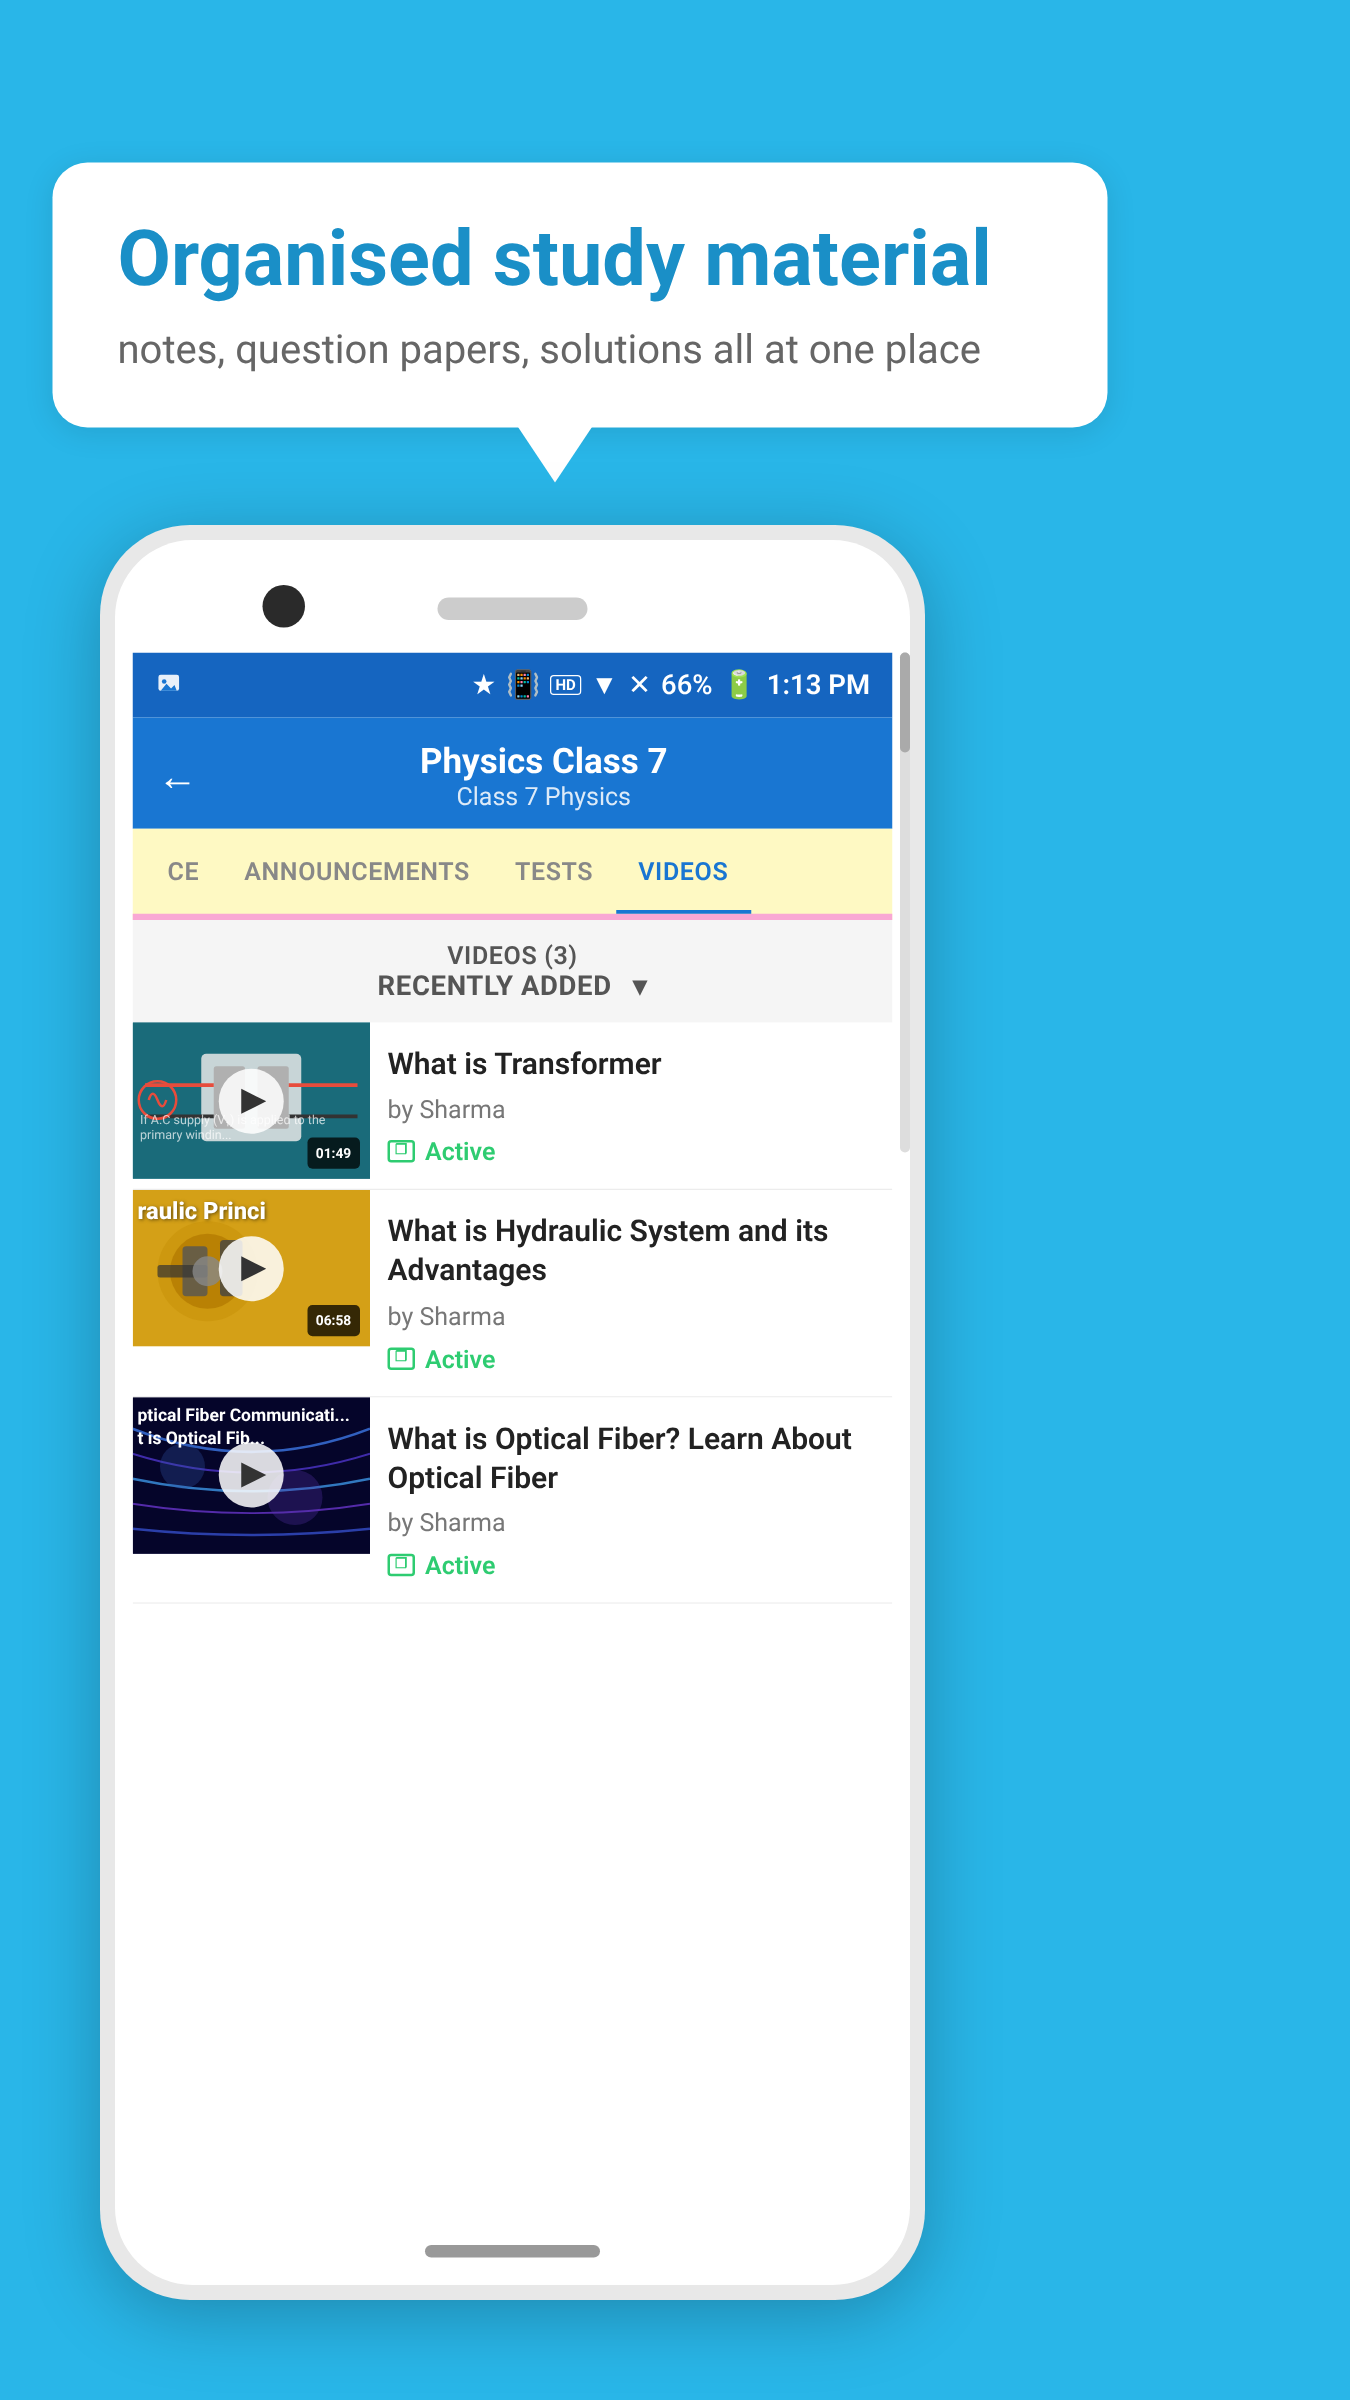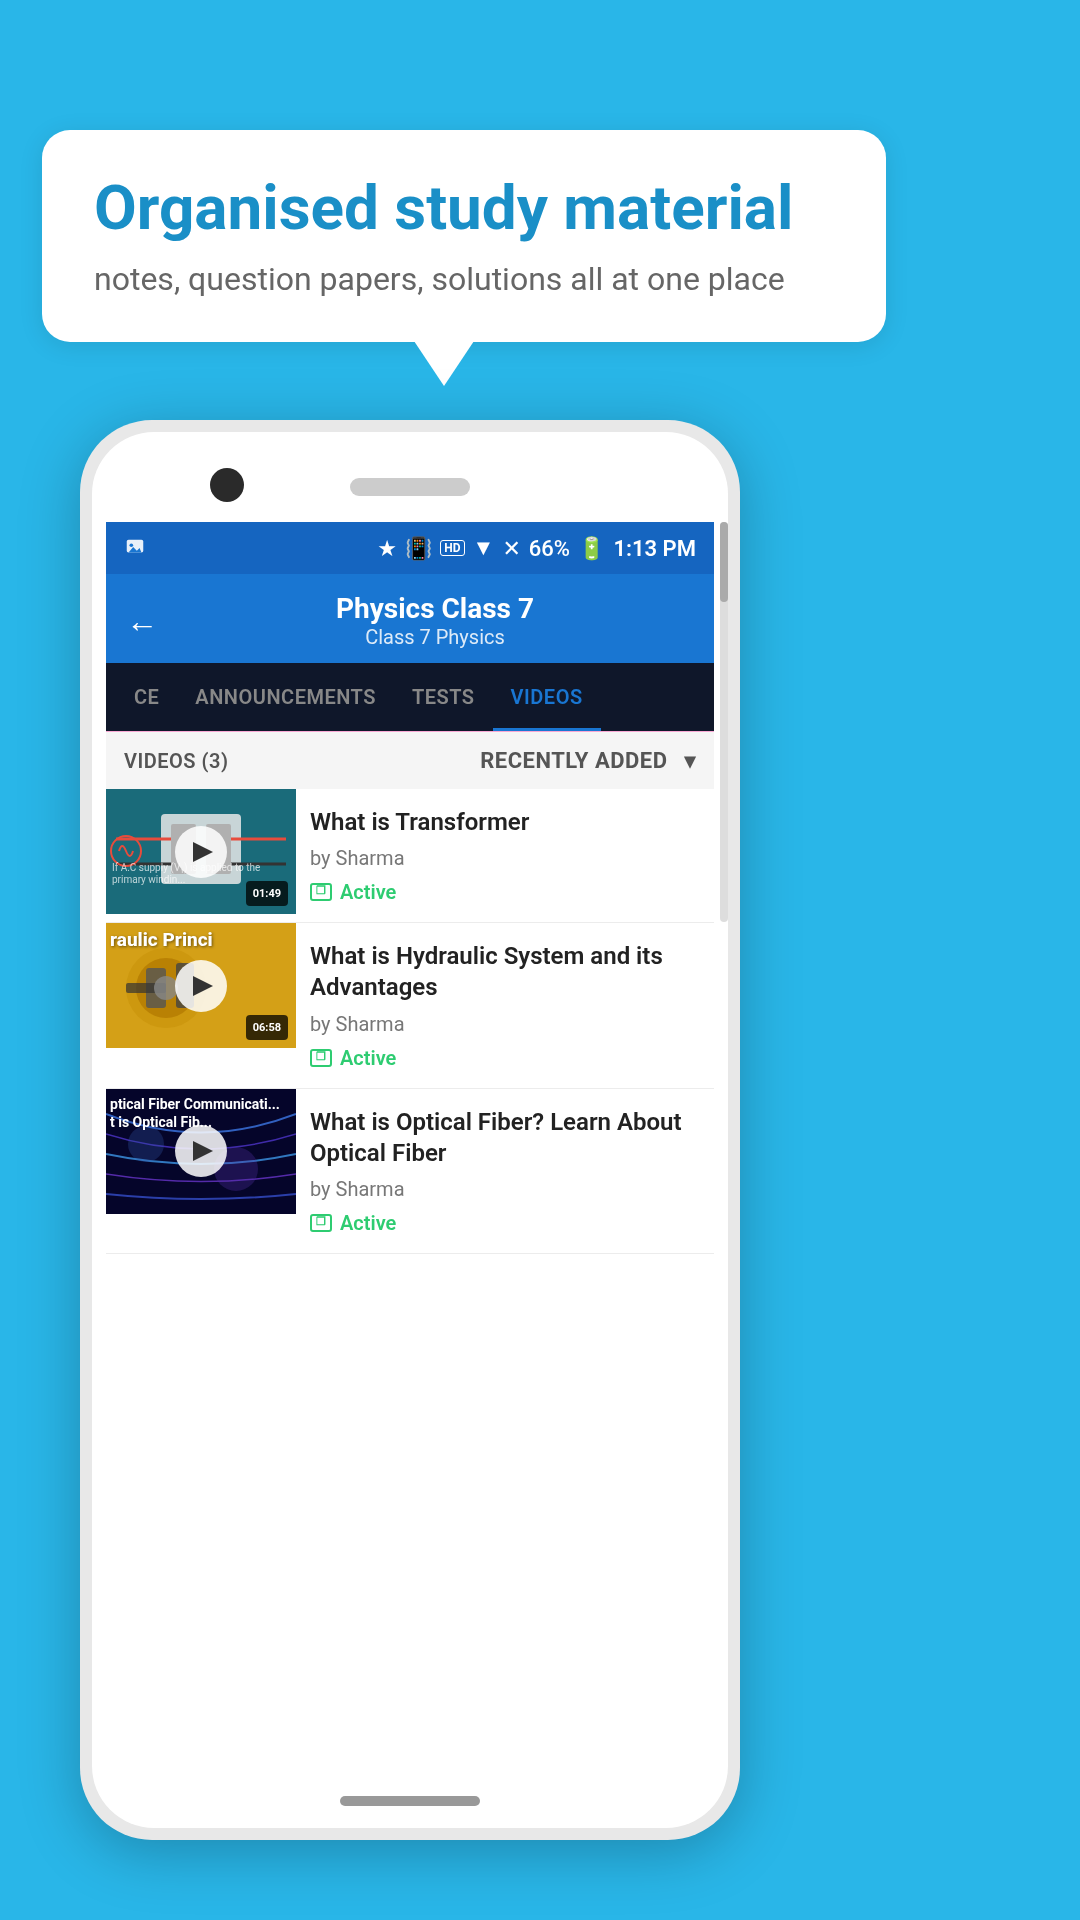--- a/index.html
+++ b/index.html
@@ -162,22 +162,22 @@
       color: white;
     }
     .header-breadcrumb {
       font-size: 20px;
       color: rgba(255,255,255,0.85);
     }
 
     
     .tabs-bar {
       display: flex;
-      background: #0f172a;
-      border-bottom: 1px solid #f9a8d4;
+      background: #fef9c3;
+      border-bottom: 5px solid #f9a8d4;
       padding: 0 10px;
     }
     .tab {
       padding: 22px 18px;
       font-size: 20px;
       font-weight: 600;
       color: #888;
       letter-spacing: 0.5px;
       cursor: pointer;
       position: relative;
@@ -195,20 +195,21 @@
       background: #1976d2;
     }
 
     
     .videos-header {
       display: flex;
       align-items: center;
       justify-content: space-between;
       padding: 16px 18px;
       background: #f5f5f5;
+      flex-direction: column;
     }
     .videos-count {
       font-size: 20px;
       font-weight: 600;
       color: #555;
       letter-spacing: 0.5px;
     }
     .sort-dropdown {
       display: flex;
       align-items: center;

